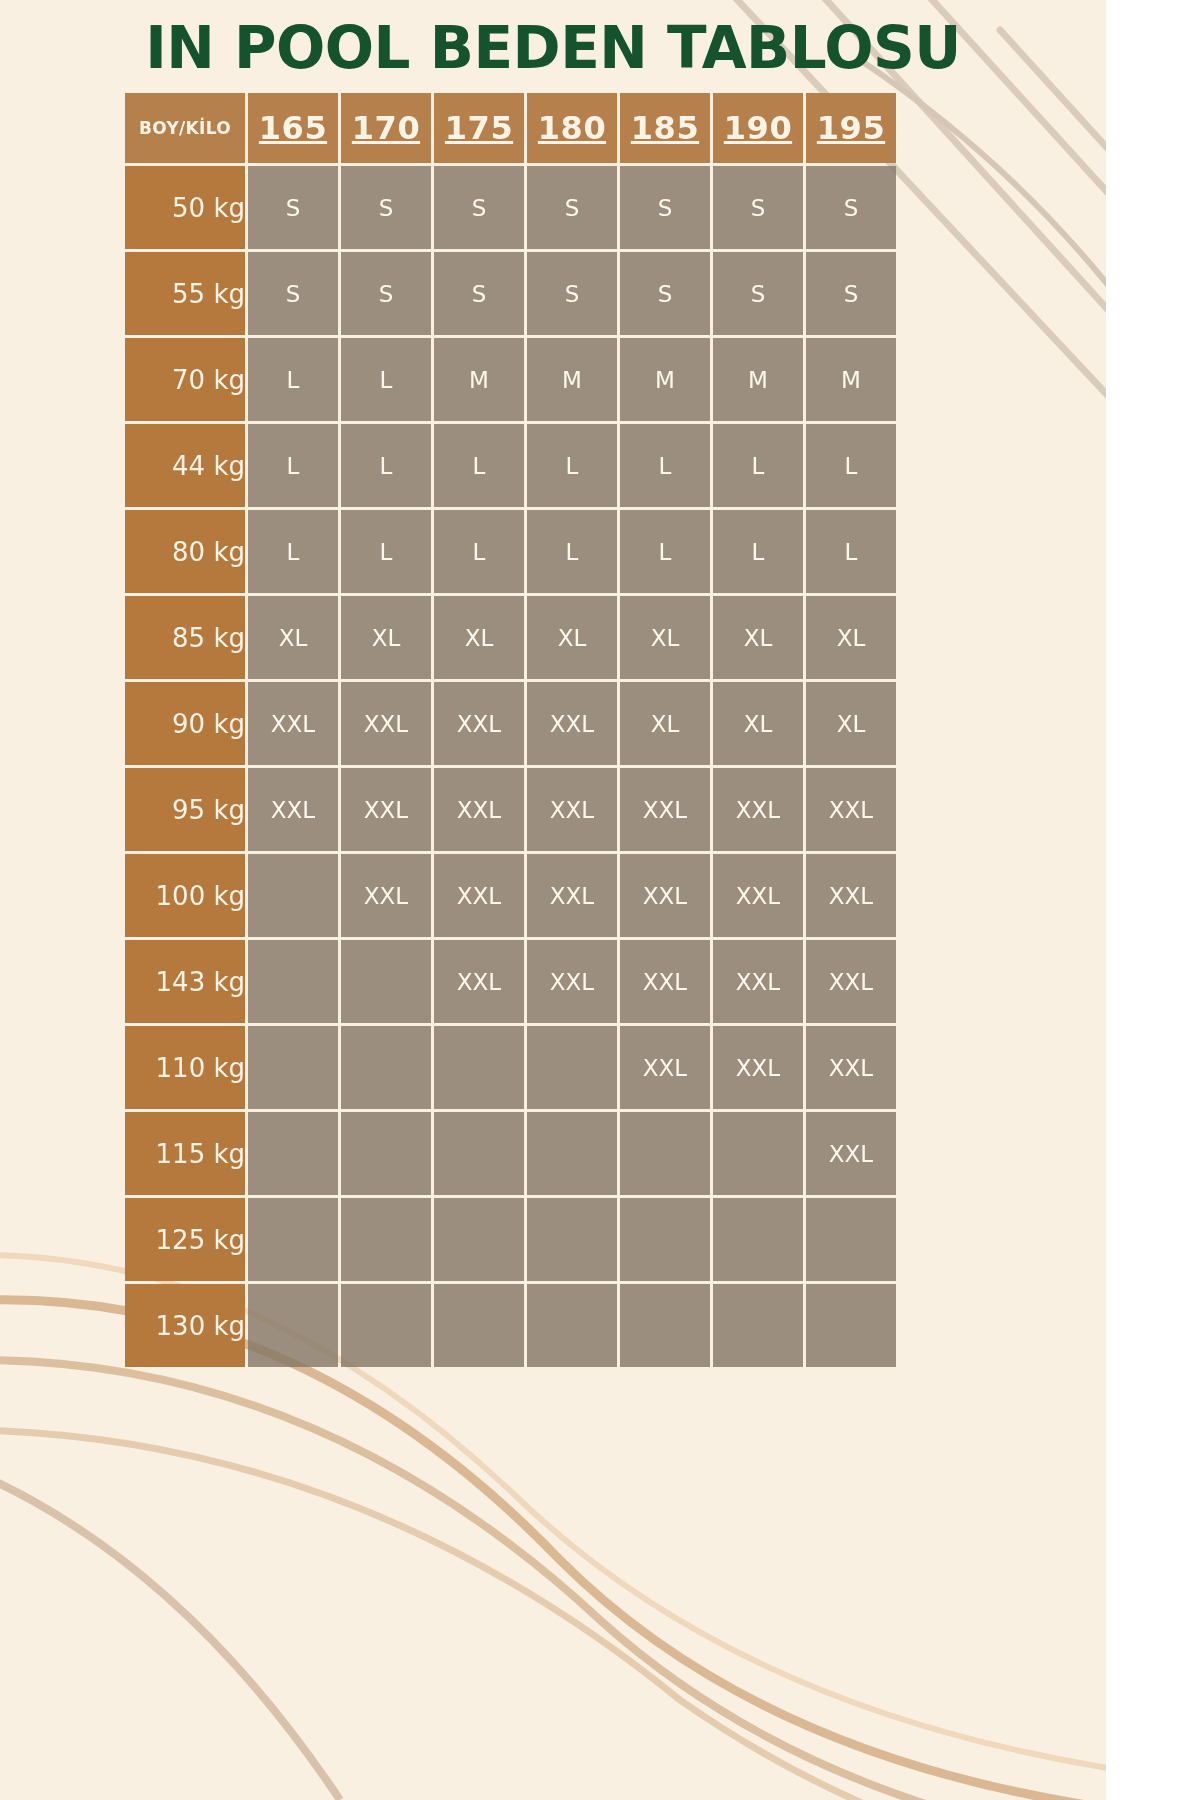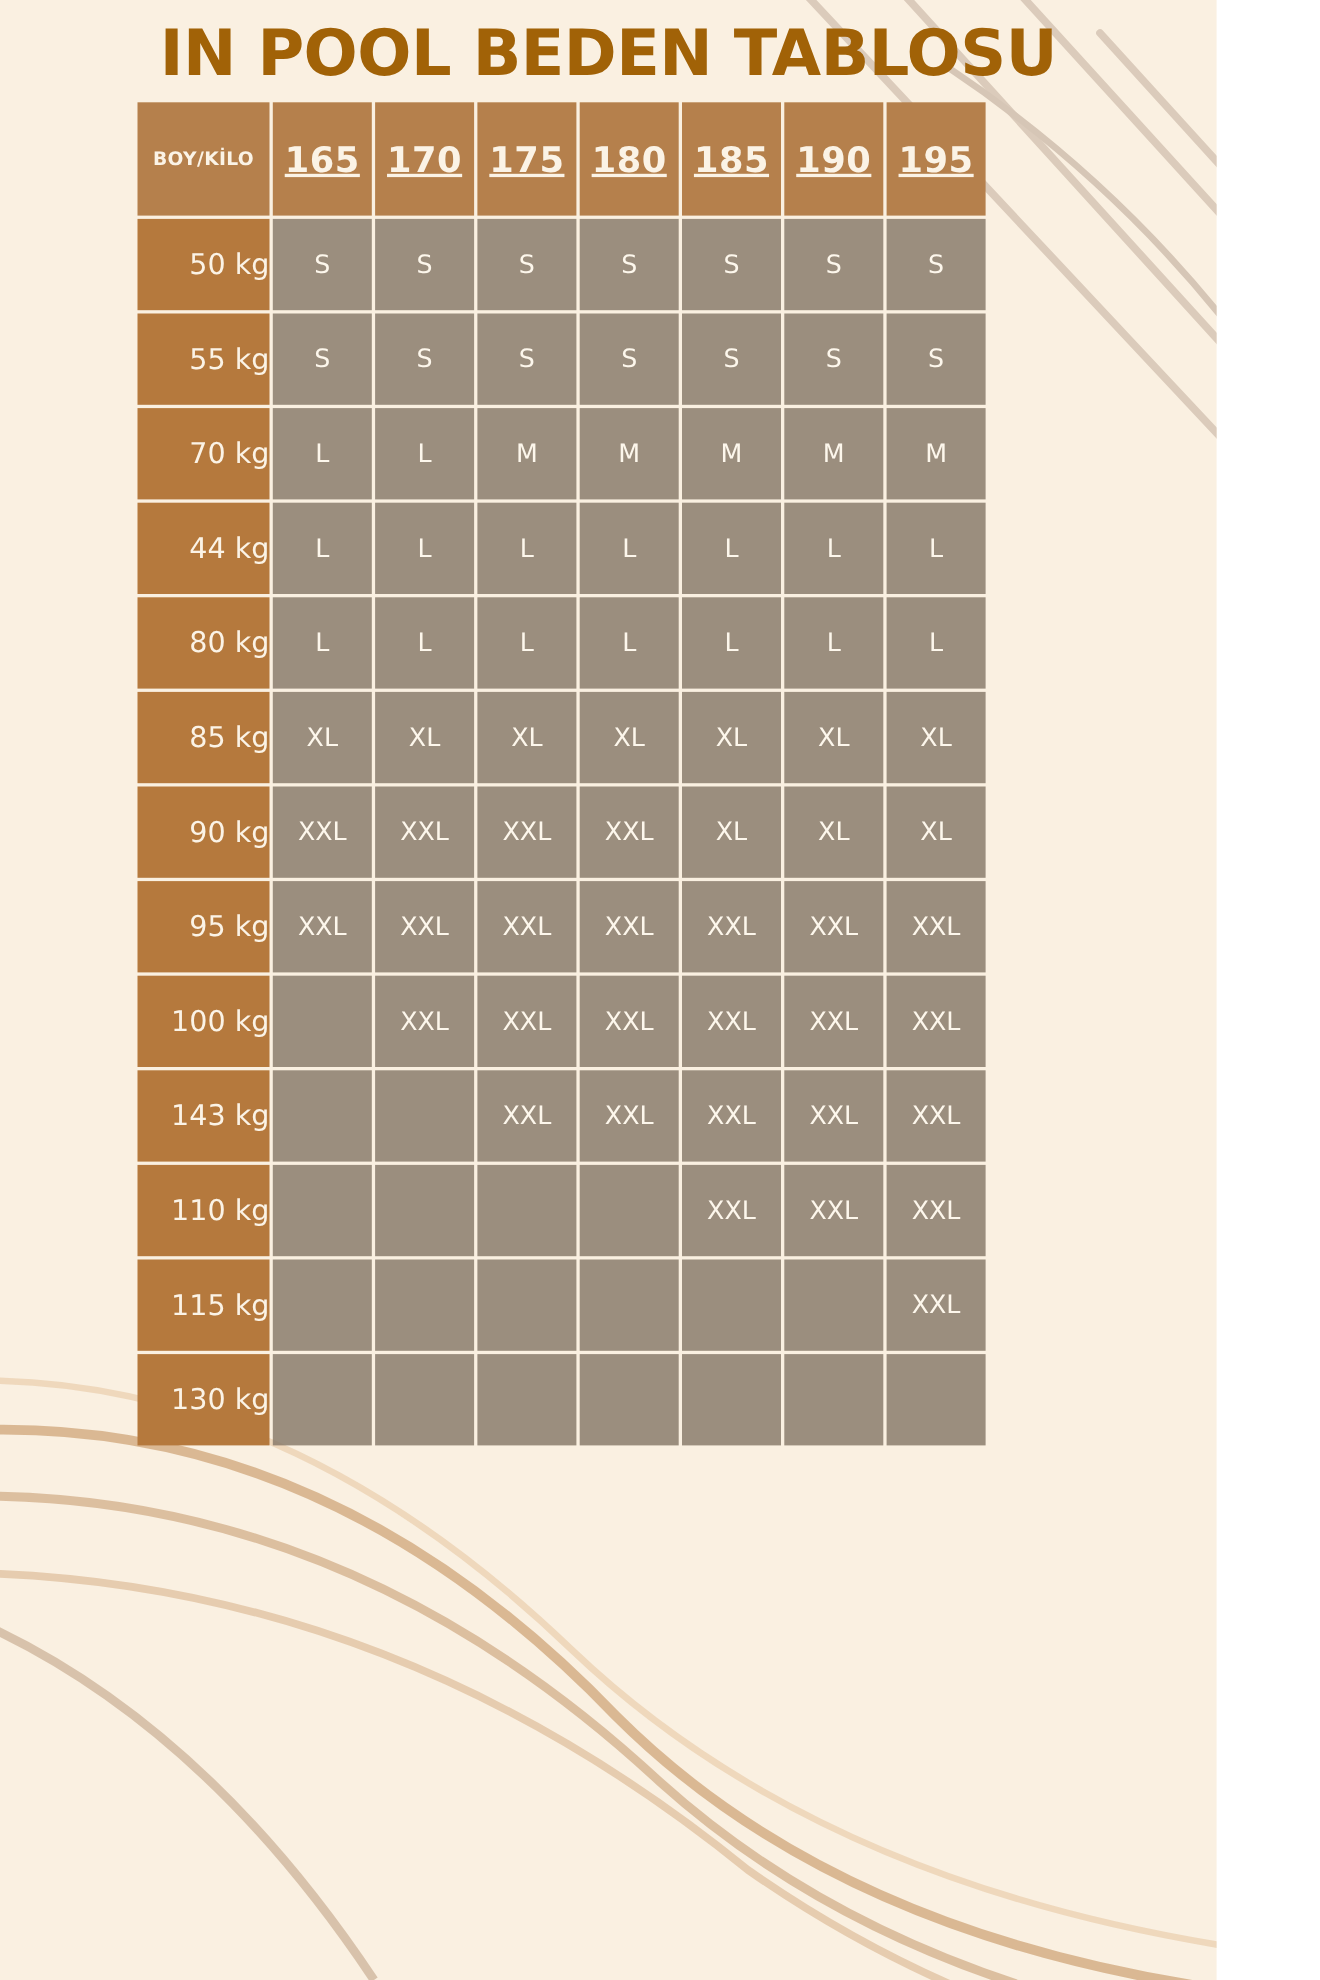--- a/index.html
+++ b/index.html
@@ -28,21 +28,21 @@
   
   #title {
     position:absolute;
     left:0; top:14px;
     width:1106px;
     text-align:center;
     font-family:"DejaVu Sans", sans-serif;
     font-weight:bold;
     font-size:58px;
     letter-spacing:-0.5px;
-    color:#a16207;
+    color:#14532d;
     z-index:5;
     white-space:nowrap;
   }
 
   
   #table-wrap {
     position:absolute;
     left:122px; top:90px;
     width:762px;
     z-index:4;
@@ -55,21 +55,21 @@
   }
   col.lbl { width:120px; }
   col.dat { width:90px; }
 
   th, td { padding:0; }
 
   
   .hdr-corner, .hdr-cell {
     background:#b5804c;
     color:#fbf3e6;
-    height:103px;
+    height:70px;
     vertical-align:middle;
     font-family:"DejaVu Sans", sans-serif;
     font-weight:bold;
   }
   .hdr-corner { font-size:17px; letter-spacing:0.3px; }
   .hdr-cell   { font-size:32px; letter-spacing:0.5px;text-decoration:underline; }
 
   
   .row-label {
     background:#b5793d;
@@ -263,20 +263,30 @@
               <td class="row-label">115 kg</td>
               <td class="cell empty"></td>
               <td class="cell empty"></td>
               <td class="cell empty"></td>
               <td class="cell empty"></td>
               <td class="cell empty"></td>
               <td class="cell empty"></td>
               <td class="cell">XXL</td>
             </tr>
             <tr>
+              <td class="row-label">125 kg</td>
+              <td class="cell empty"></td>
+              <td class="cell empty"></td>
+              <td class="cell empty"></td>
+              <td class="cell empty"></td>
+              <td class="cell empty"></td>
+              <td class="cell empty"></td>
+              <td class="cell empty"></td>
+            </tr>
+            <tr>
               <td class="row-label">130 kg</td>
               <td class="cell empty"></td>
               <td class="cell empty"></td>
               <td class="cell empty"></td>
               <td class="cell empty"></td>
               <td class="cell empty"></td>
               <td class="cell empty"></td>
               <td class="cell empty"></td>
             </tr>
           </tbody>

